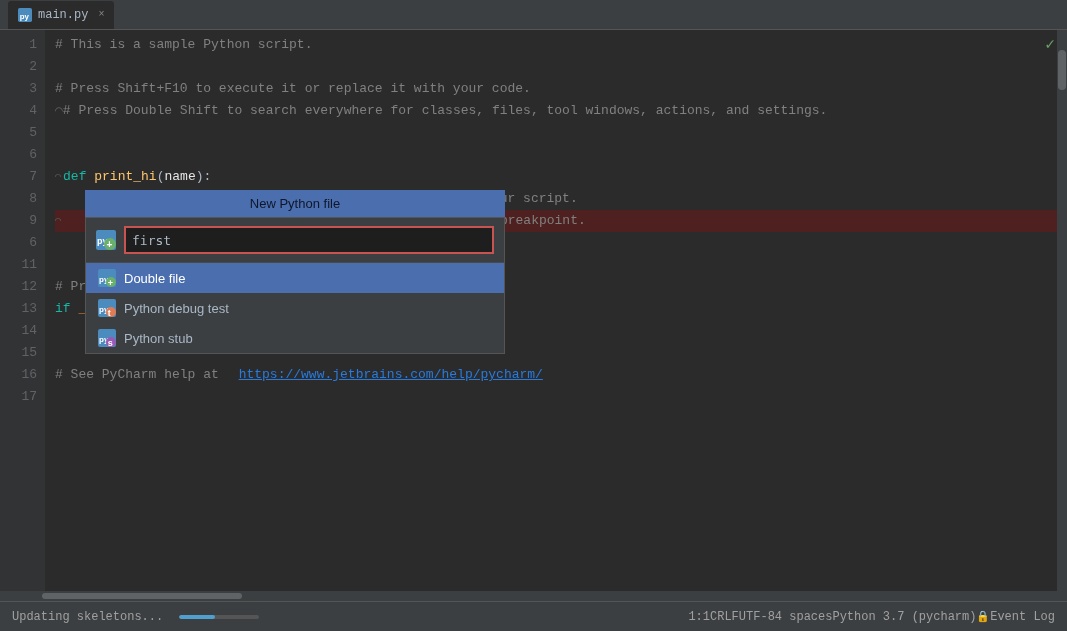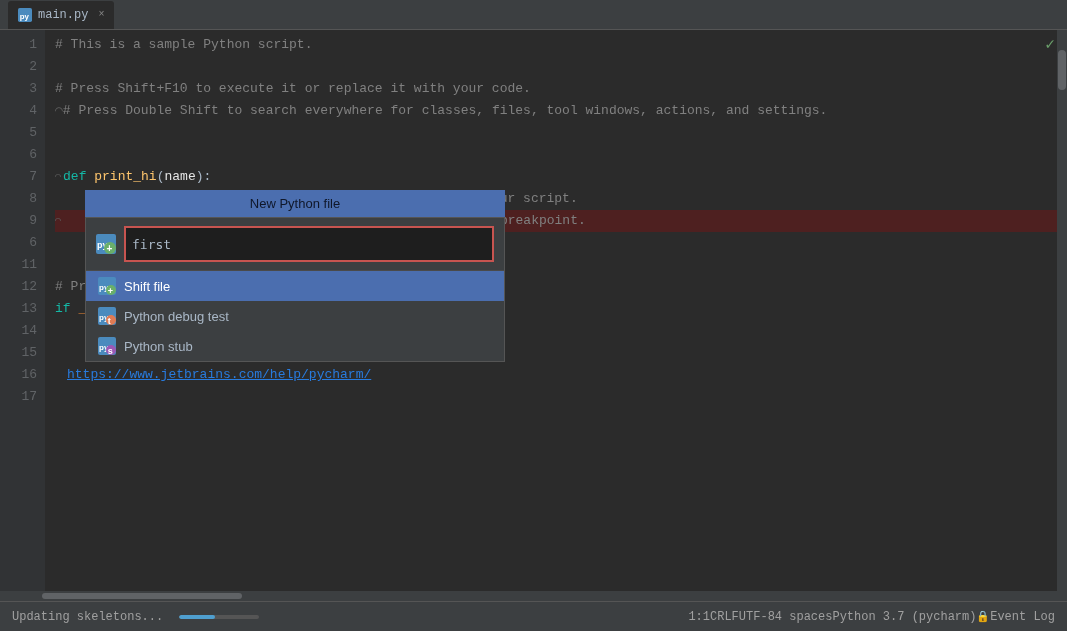--- a/index.html
+++ b/index.html
@@ -202,21 +202,21 @@
 
     .dialog-input {
       background: #1e1e1e;
       border: 2px solid #c75450;
       color: #a9b7c6;
       font-size: 13px;
       font-family: 'Consolas', monospace;
       padding: 2px 6px;
       flex: 1;
       outline: none;
-      height: 36px;
+      height: 28px;
     }
 
     
     .dropdown-list {
       background: #3c3f41;
     }
 
     .dropdown-item {
       display: flex;
       align-items: center;
@@ -359,21 +359,21 @@
         <span class="kw">if </span><span style="color:#cc7832">__name__</span><span> == </span><span class="st">'__main__'</span><span>:</span>
       </div>
 
       <div class="code-line">
         <span>    </span><span style="color:#a9b7c6">print_hi</span><span>(</span><span class="st">'PyCharm'</span><span>)</span>
       </div>
 
       <div class="code-line"></div>
 
       <div class="code-line">
-        <span class="link">https://www.jetbrains.com/help/pycharm/</span>
+        <span class="cm"># See PyCharm help at </span><span class="link">https://www.jetbrains.com/help/pycharm/</span>
       </div>
 
       <div class="code-line"></div>
 
       <div class="top-right-check">✓</div>
     </div>
 
     <div class="v-scrollbar">
       <div class="v-scrollbar-thumb"></div>
     </div>
@@ -401,21 +401,21 @@
 
     <div class="dropdown-list">
 
       <div class="dropdown-item selected">
         <svg class="item-icon" viewBox="0 0 18 18">
           <rect width="18" height="18" rx="2" fill="#4b8bbe"></rect>
           <text x="1" y="13" font-size="8" fill="white" font-family="Arial" font-weight="bold">py</text>
           <circle cx="13" cy="13" r="5" fill="#6aaf6a"></circle>
           <text x="9.8" y="16.5" font-size="9" fill="white" font-family="Arial" font-weight="bold">+</text>
         </svg>
-        <span>Shift file</span>
+        <span>Double file</span>
       </div>
 
       <div class="dropdown-item">
         <svg class="item-icon" viewBox="0 0 18 18">
           <rect width="18" height="18" rx="2" fill="#4b8bbe"></rect>
           <text x="1" y="13" font-size="8" fill="white" font-family="Arial" font-weight="bold">py</text>
           <circle cx="13" cy="13" r="5" fill="#e07b54"></circle>
           <text x="9.8" y="16.5" font-size="9" fill="white" font-family="Arial" font-weight="bold">t</text>
         </svg>
         <span>Python debug test</span>

